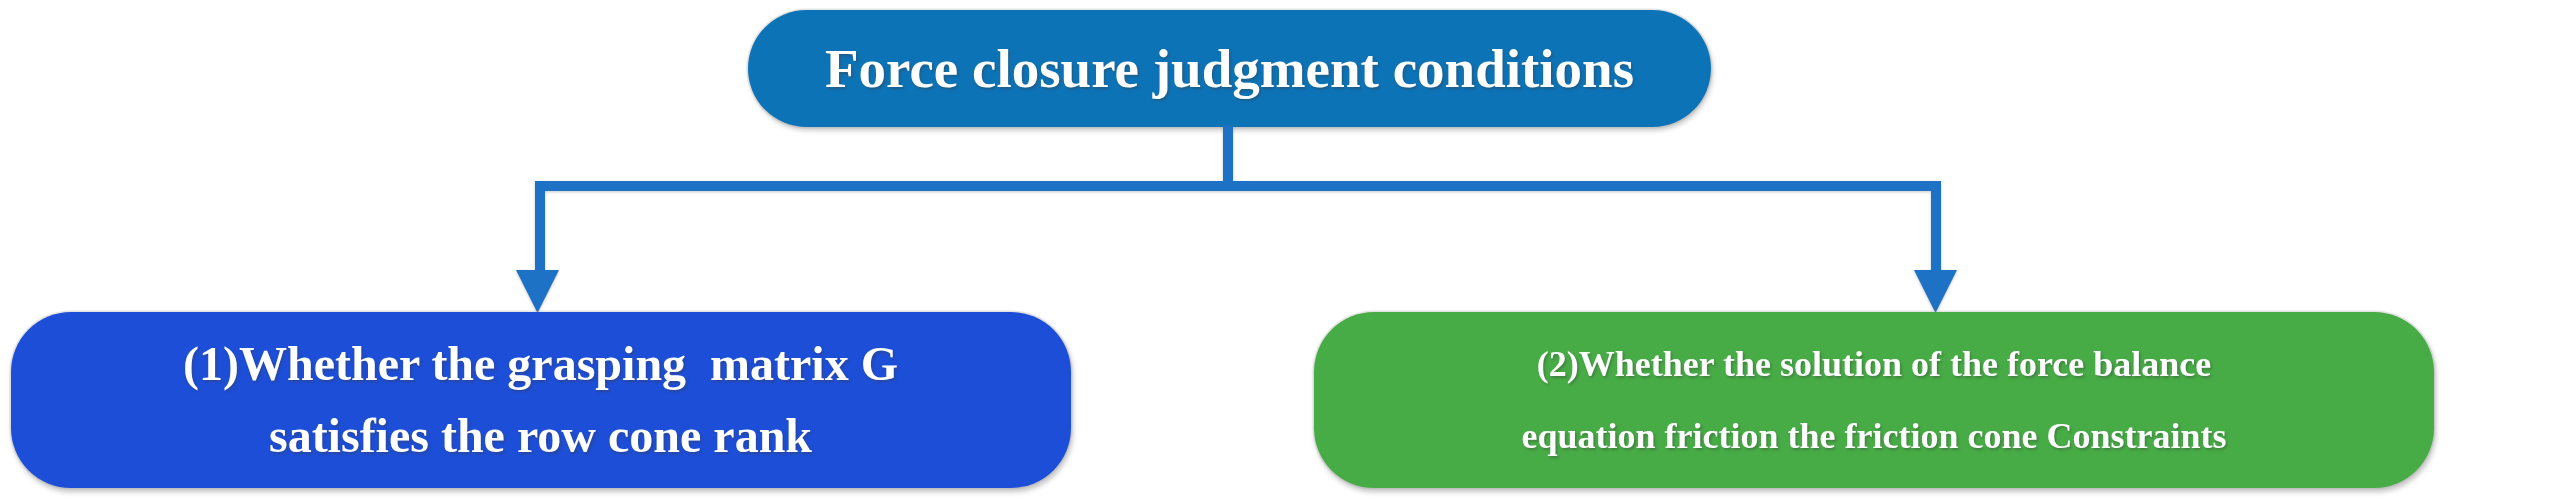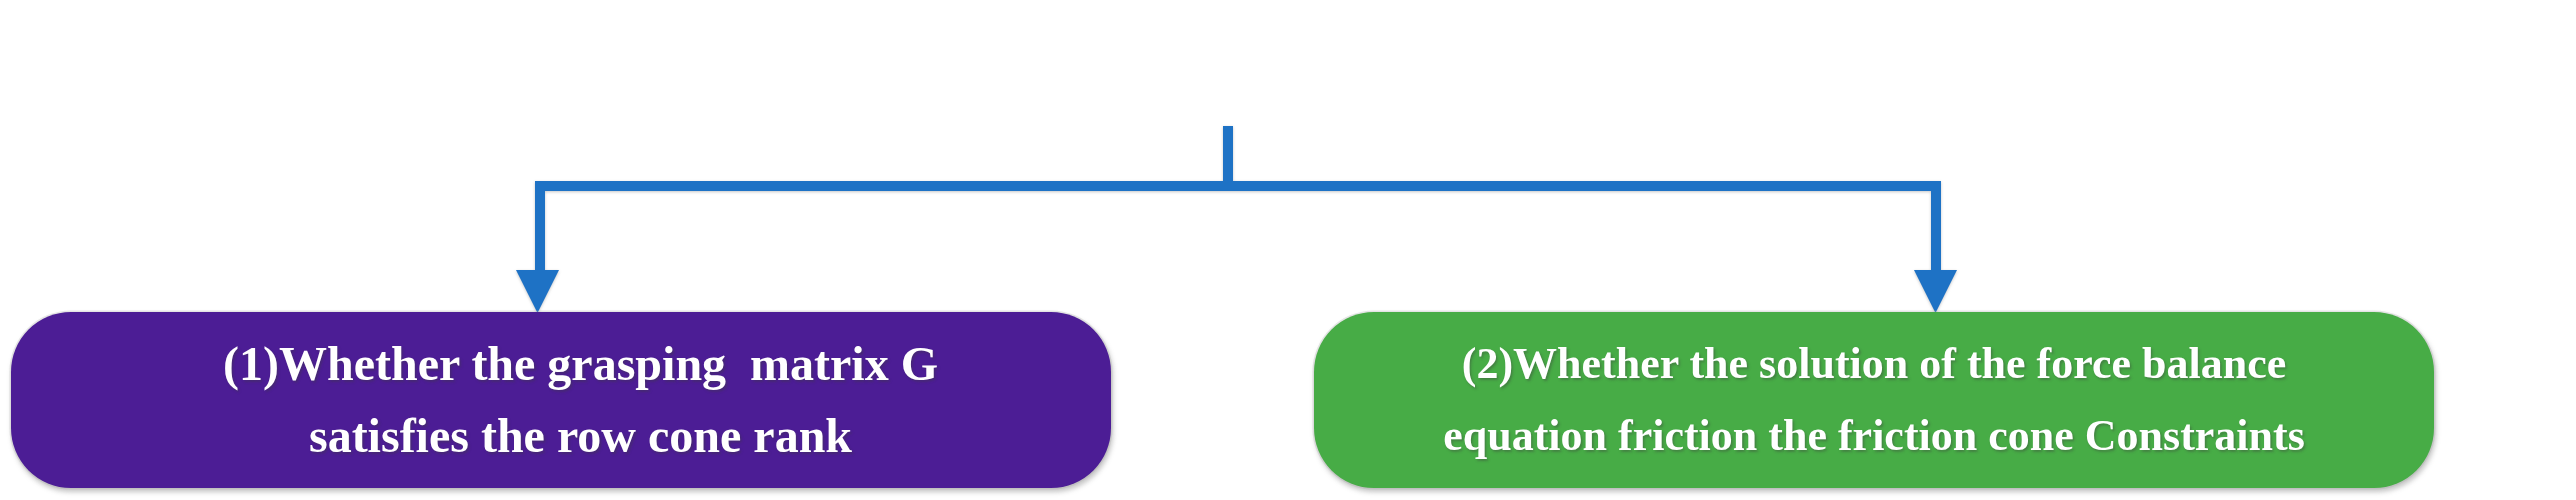--- a/index.html
+++ b/index.html
@@ -46,21 +46,21 @@
     border-radius: 60px;
     font-size: 48px;
     line-height: 72px;
   }
   #child-node-2 {
     left: 1314px;
     top: 312px;
     width: 1120px;
     height: 176px;
     border-radius: 60px;
-    font-size: 44px;
+    font-size: 36px;
     line-height: 72px;
   }
   .connector-part {
     position: absolute;
   }
   #connector-stem   { left: 1223px; top: 126px; width: 9.7px;  height: 56px;  }
   #connector-hbar   { left: 535px;  top: 181px; width: 1405px; height: 9.7px; border-radius: 2.4px; }
   #connector-vleft  { left: 535px;  top: 181px; width: 9.7px;  height: 91px; }
   #connector-vright { left: 1931px; top: 181px; width: 9.7px;  height: 91px; }
   .arrowhead {
@@ -73,31 +73,34 @@
   #arrowhead-right { left: 1914px; top: 270px; }
   #connector-group {
     filter: drop-shadow(0.8px 1.6px 1.6px rgba(130,130,130,0.45));
   }
 </style>
 </head>
 <body>
 
 <div id="canvas">
 
+  <div class="node" id="root-node" style="background-color: rgb(13, 115, 183);">
+    <div class="node-line">Force closure judgment conditions</div>
+  </div>
 
   <div id="connector-group">
     <div class="connector-part" id="connector-stem" style="background-color: rgb(30, 114, 197);"></div>
     <div class="connector-part" id="connector-hbar" style="background-color: rgb(30, 114, 197);"></div>
     <div class="connector-part" id="connector-vleft" style="background-color: rgb(30, 114, 197);"></div>
     <div class="connector-part" id="connector-vright" style="background-color: rgb(30, 114, 197);"></div>
     <div class="arrowhead" id="arrowhead-left" style="background-color: rgb(30, 114, 197);"></div>
     <div class="arrowhead" id="arrowhead-right" style="background-color: rgb(30, 114, 197);"></div>
   </div>
 
-  <div class="node" id="child-node-1" style="background-color: #4c1d95; padding-left: 40px;">
+  <div class="node" id="child-node-1" style="background-color: #1d4ed8;">
     <div class="node-line">(1)Whether the grasping  matrix G</div>
     <div class="node-line">satisfies the row cone rank</div>
   </div>
 
   <div class="node" id="child-node-2" style="background-color: rgb(71, 172, 70);">
     <div class="node-line">(2)Whether the solution of the force balance</div>
     <div class="node-line">equation friction the friction cone Constraints</div>
   </div>
 
 </div>

